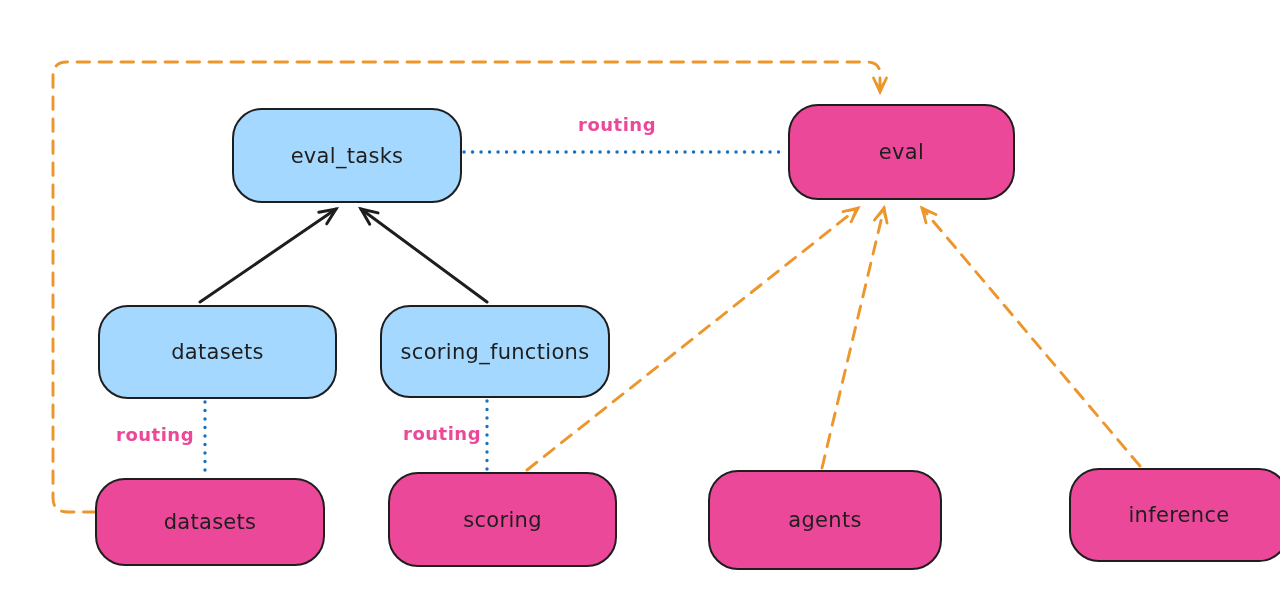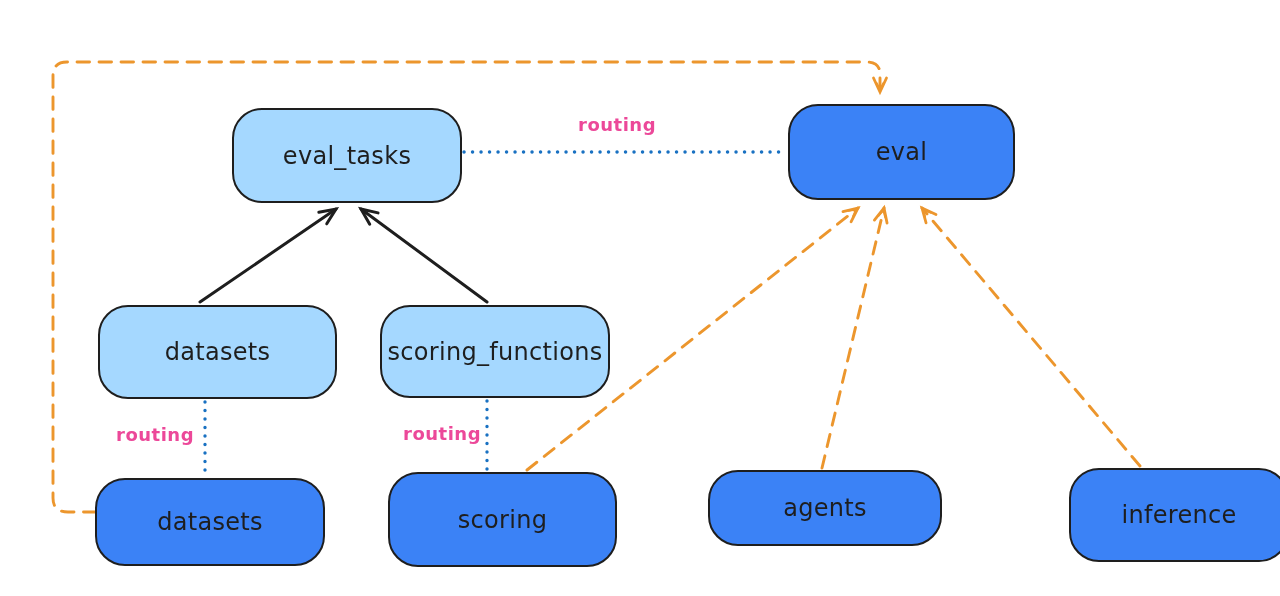--- a/index.html
+++ b/index.html
@@ -22,35 +22,35 @@
     height: 596px;
   }
   .node {
     position: absolute;
     box-sizing: border-box;
     border: 2.6px solid #1e1e1e;
     border-radius: 30px;
     display: flex;
     align-items: center;
     justify-content: center;
-    font-size: 24px;
+    font-size: 21px;
     letter-spacing: 0.3px;
     color: #1e1e1e;
     white-space: nowrap;
   }
   .node-blue  { background: #a5d8ff; }
-  .node-green { background: #3b82f6; }
+  .node-green { background: #ec4899; }
 
   .n-eval_tasks        { left: 232px; top: 108px; width: 230px; height: 95px; }
   .n-eval              { left: 788px; top: 104px; width: 227px; height: 96px; }
   .n-datasets          { left:  98px; top: 305px; width: 239px; height: 94px; }
   .n-scoring_functions { left: 380px; top: 305px; width: 230px; height: 93px; justify-content: center; }
   .n-datasetio         { left:  95px; top: 478px; width: 230px; height: 88px; }
   .n-scoring           { left: 388px; top: 472px; width: 229px; height: 95px; }
-  .n-agents            { left: 708px; top: 470px; width: 234px; height: 76px; }
+  .n-agents            { left: 708px; top: 470px; width: 234px; height: 100px; }
   .n-inference         { left: 1025px; top: 468px; width: 220px; height: 94px; margin-left: 44px; }
 
   .edge-label {
     position: absolute;
     color: #ec4899;
     font-size: 18px;
     font-weight: bold;
     letter-spacing: 0.5px;
     white-space: nowrap;
   }

